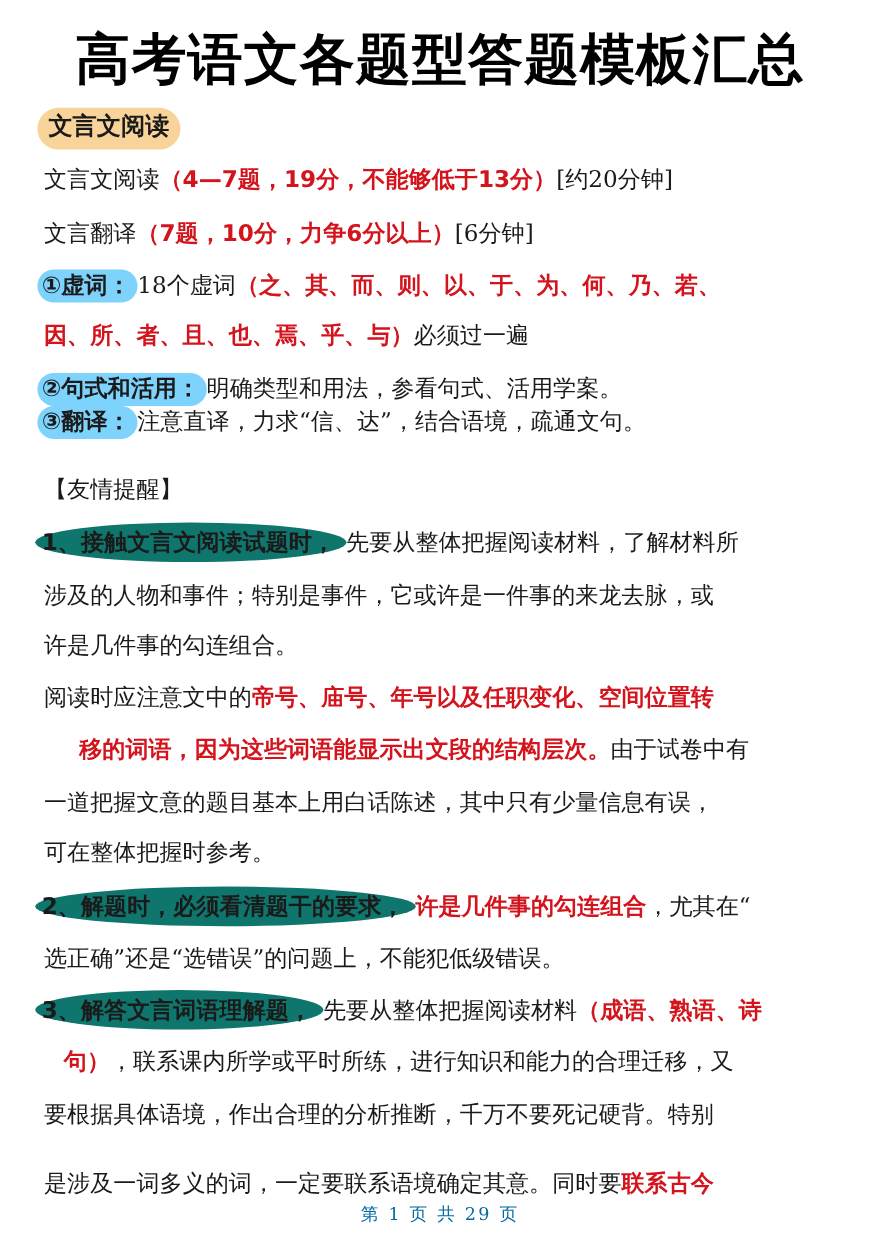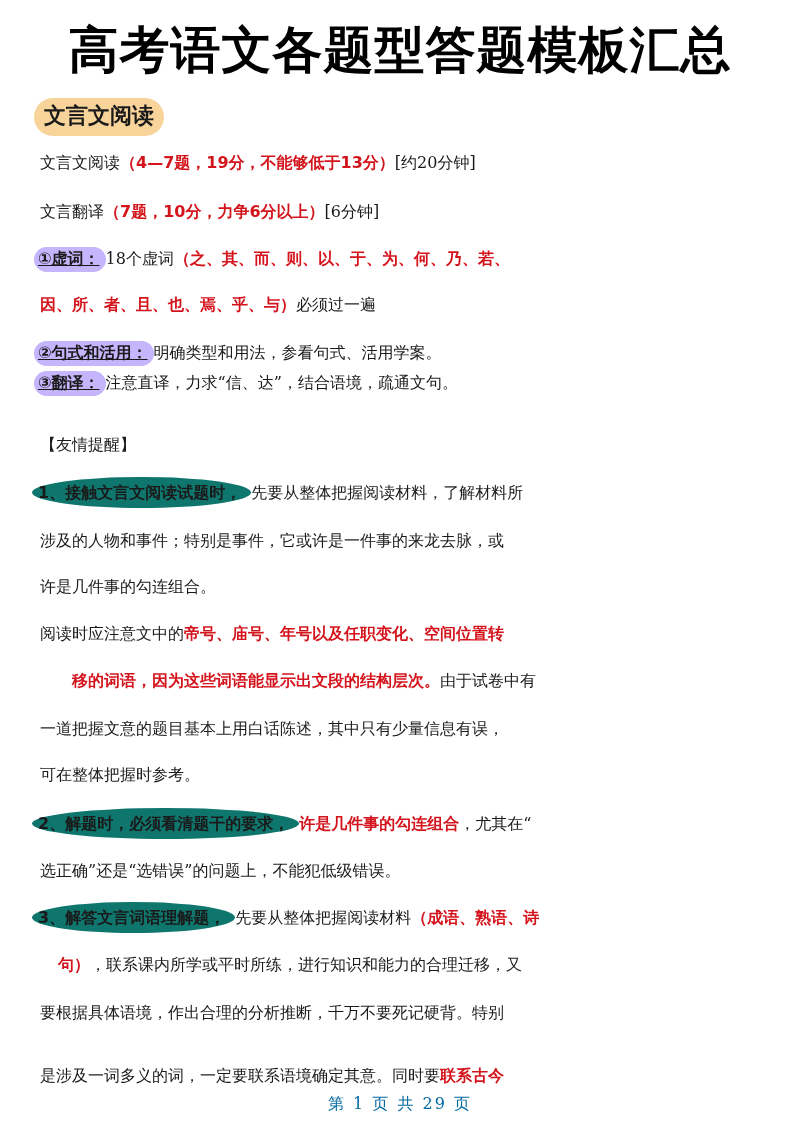--- a/index.html
+++ b/index.html
@@ -4,43 +4,43 @@
   <style>
     html, body { margin: 0; padding: 0; background: #ffffff; }
     body {
       width: 800px; height: 1131px; position: relative; overflow: hidden;
       font-family: "DejaVu Serif", "Liberation Serif", serif;
       color: #1a1a1a;
     }
     .title {
       position: absolute; left: 0; right: 0; top: 22px;
       text-align: center;
-      font-family: Liberation Mono, monospace;
+      font-family: Liberation Serif, serif;
       font-weight: bold; font-size: 50px; letter-spacing: 1px;
       color: #000;
       line-height: 64px;
     }
     .section-tag {
       position: absolute; left: 34px; top: 98px;
       background: #f9d49a;
       border-radius: 20px;
       padding: 2px 10px 4px 10px;
       font-family: "DejaVu Sans", "Liberation Sans", sans-serif;
       font-weight: bold; font-size: 22px; line-height: 32px;
       color: #1a1a1a;
     }
     .line {
       position: absolute; left: 40px; right: 30px;
-      font-size: 16px; line-height: 30px; white-space: nowrap;
+      font-size: 21px; line-height: 30px; white-space: nowrap;
     }
     .red { color: #d4141c; font-weight: bold; font-family: "DejaVu Sans", "Liberation Sans", sans-serif; }
     .green-pill {
-      background: #c4b5fd; border-radius: 18px;
+      background: #7dd3fc; border-radius: 18px;
       padding: 2px 6px 4px 4px; margin-left: -6px;
-      font-weight: bold; font-family: "DejaVu Sans", "Liberation Sans", sans-serif; text-decoration: underline;
+      font-weight: bold; font-family: "DejaVu Sans", "Liberation Sans", sans-serif;
     }
     .blue-pill {
       background: #0f766e; border-radius: 50%;
       padding: 6px 10px 6px 6px; margin-left: -8px;
       font-weight: bold; font-family: "DejaVu Sans", "Liberation Sans", sans-serif;
     }
     .footer {
       position: absolute; left: 0; right: 0; top: 1094px;
       text-align: center; font-size: 16px; color: #0369a1;
       letter-spacing: 2px;

